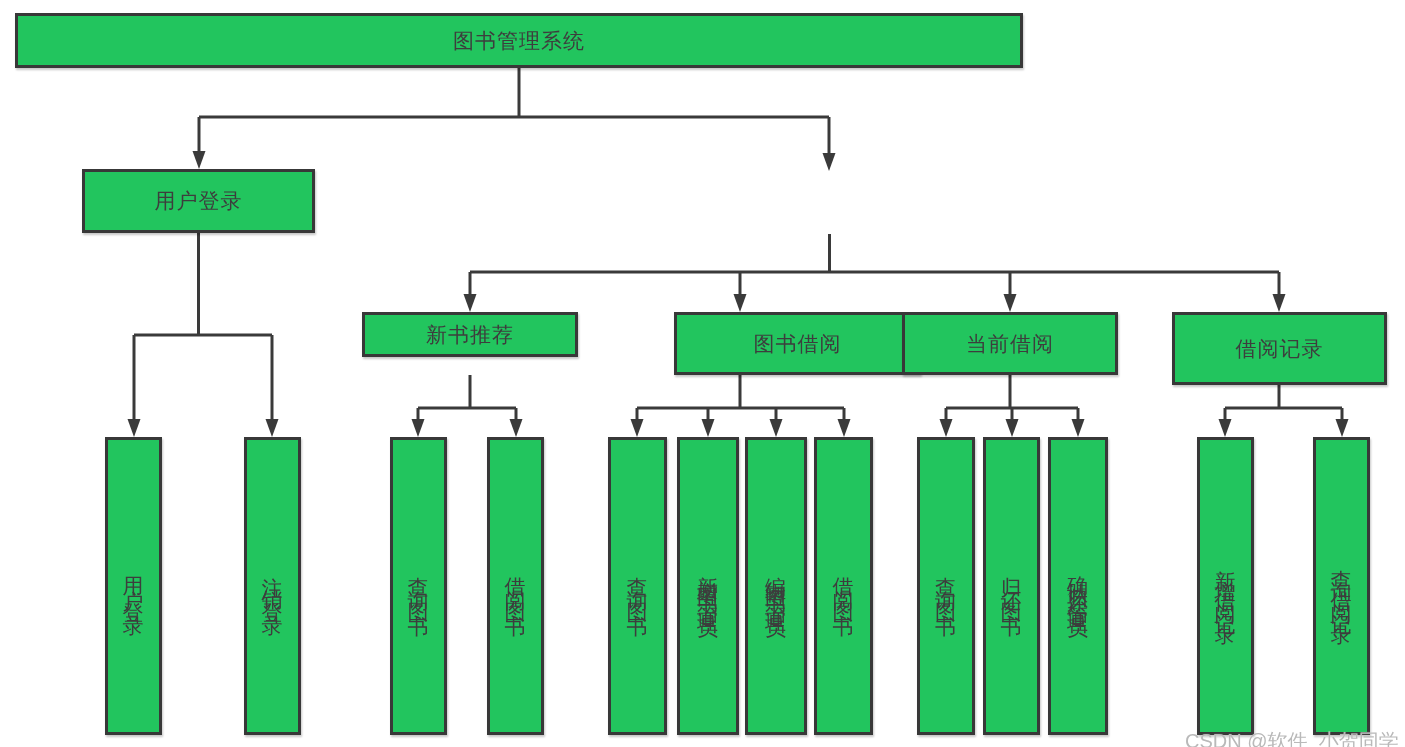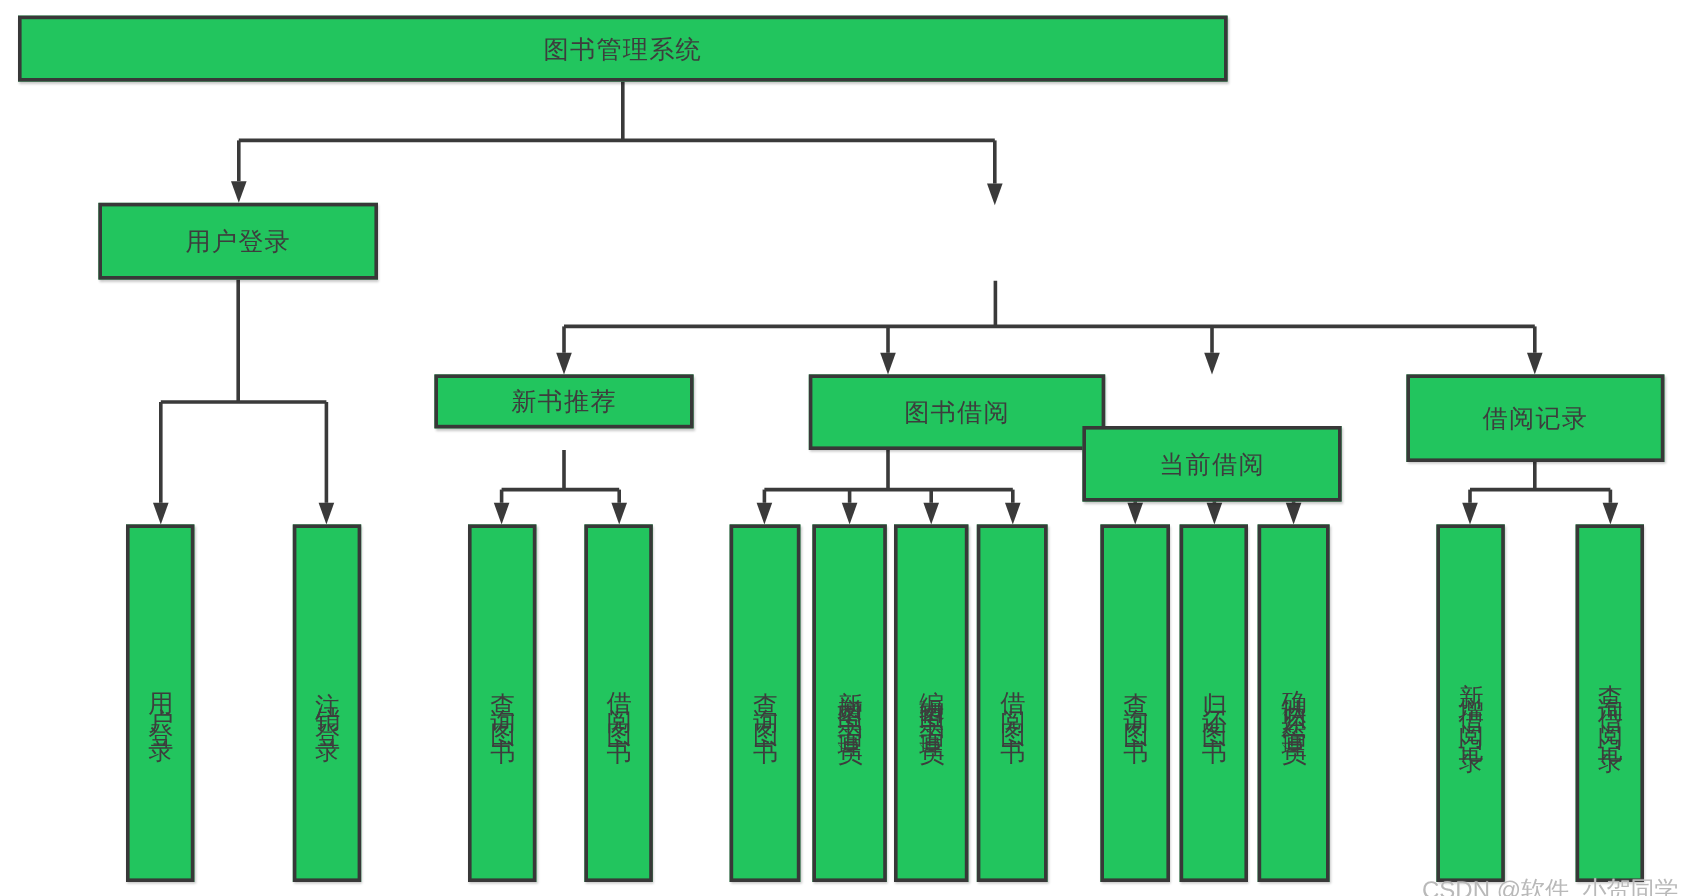--- a/index.html
+++ b/index.html
@@ -88,21 +88,21 @@
       <path d="M1342,408 V419" marker-end="url(#arw)"></path>
     </g>
   </svg>
 
   <div class="node hbox" style="left:15px;top:13px;width:1008px;height:55px;">图书管理系统</div>
 
   <div class="node hbox" style="left:82px;top:169px;width:233px;height:64px;">用户登录</div>
 
   <div class="node hbox" style="left:362px;top:312px;width:216px;height:45px;">新书推荐</div>
   <div class="node hbox" style="left:642px;top:312px;width:247px;height:63px;margin-left:32px;">图书借阅</div>
-  <div class="node hbox" style="left:902px;top:312px;width:216px;height:63px;margin-top:43px;">当前借阅</div>
+  <div class="node hbox" style="left:902px;top:312px;width:216px;height:63px;">当前借阅</div>
   <div class="node hbox" style="left:1172px;top:312px;width:215px;height:73px;">借阅记录</div>
 
   <div class="node vbox" style="left:105px;top:437px;width:57px;height:298px;">用户登录</div>
   <div class="node vbox" style="left:244px;top:437px;width:57px;height:298px;">注销登录</div>
 
   <div class="node vbox" style="left:390px;top:437px;width:57px;height:298px;">查询图书</div>
   <div class="node vbox" style="left:487px;top:437px;width:57px;height:298px;">借阅图书</div>
 
   <div class="node vbox" style="left:608px;top:437px;width:59px;height:298px;">查询图书</div>
   <div class="node vbox vlong" style="left:677px;top:437px;width:62px;height:298px;">新增图书（管理员）</div>

